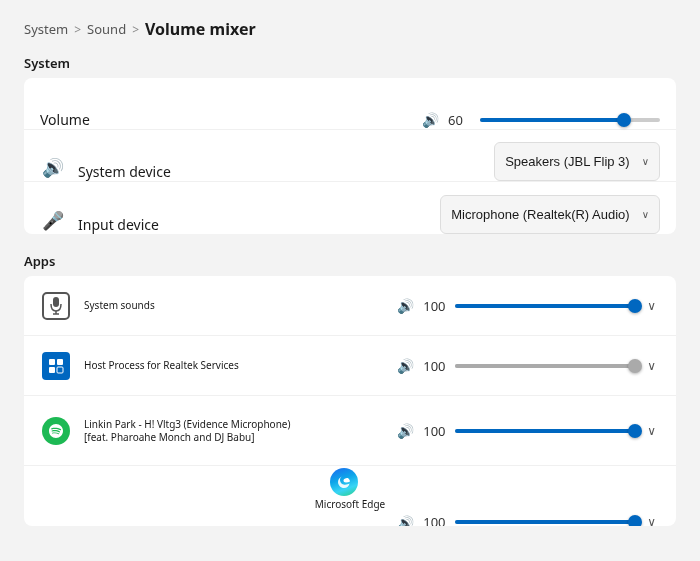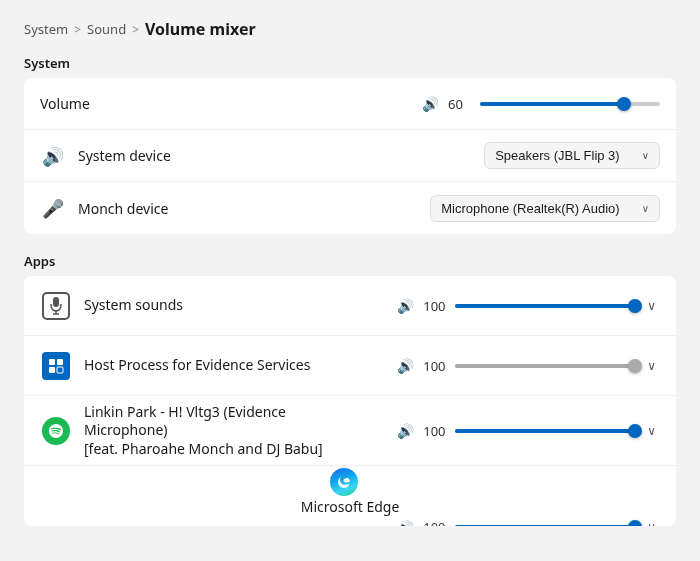--- a/index.html
+++ b/index.html
@@ -40,21 +40,21 @@
 
     .card {
       background: #fff;
       border-radius: 8px;
       overflow: hidden;
       margin-bottom: 4px;
     }
 
     .card-row {
       display: flex;
-      align-items: center;
+      align-items: flex-end;
       padding: 0 16px;
       height: 52px;
       border-bottom: 1px solid #f0f0f0;
     }
     .card-row:last-child { border-bottom: none; }
 
     .row-label {
       font-size: 14px;
       color: #1a1a1a;
       flex: 0 0 auto;
@@ -96,25 +96,25 @@
       box-shadow: 0 1px 3px rgba(0,0,0,0.3);
     }
     .slider-thumb-gray {
       background: #aaa;
     }
 
     
     .dropdown-btn {
       display: flex;
       align-items: center;
-      gap: 22px;
+      gap: 12px;
       background: #f5f5f5;
       border: 1px solid #ddd;
       border-radius: 6px;
-      padding: 5px 10px;
+      padding: 11px 10px;
       font-size: 13px;
       color: #1a1a1a;
       cursor: pointer;
       white-space: nowrap;
       margin-left: 40px;
     }
     .dropdown-chevron { font-size: 10px; color: #555; }
 
     
     .device-icon-wrap {
@@ -139,21 +139,21 @@
     .app-icon-wrap {
       width: 32px;
       height: 32px;
       display: flex;
       align-items: center;
       justify-content: center;
       margin-right: 12px;
       flex-shrink: 0;
     }
     .app-name {
-      font-size: 14px;
+      font-size: 10px;
       color: #1a1a1a;
       line-height: 1.3;
       max-width: 260px;
     }
     .app-controls {
       margin-left: auto;
       display: flex;
       align-items: center;
       gap: 8px;
     }
@@ -213,21 +213,21 @@
     <button class="dropdown-btn">
       <span>Speakers (JBL Flip 3)</span>
       <span class="dropdown-chevron">∨</span>
     </button>
   </div>
 
   <div class="card-row">
     <div class="device-icon-wrap">
       <span style="font-size:18px;">🎤</span>
     </div>
-    <span class="row-label">Monch device</span>
+    <span class="row-label">Input device</span>
     <div class="row-spacer"></div>
     <button class="dropdown-btn">
       <span>Microphone (Realtek(R) Audio)</span>
       <span class="dropdown-chevron">∨</span>
     </button>
   </div>
 
 </div>
 
 <div class="section-label" style="margin-top:18px;">Apps</div>
@@ -263,21 +263,21 @@
     <div class="app-icon-wrap">
       <div style="width:28px;height:28px;background:#0067c0;border-radius:4px;display:flex;align-items:center;justify-content:center;">
         <svg width="16" height="16" viewBox="0 0 16 16">
           <rect x="1" y="1" width="6" height="6" rx="1" fill="white"></rect>
           <rect x="9" y="1" width="6" height="6" rx="1" fill="white"></rect>
           <rect x="1" y="9" width="6" height="6" rx="1" fill="white"></rect>
           <rect x="9" y="9" width="6" height="6" rx="1" fill="#0067c0" stroke="white" stroke-width="1"></rect>
         </svg>
       </div>
     </div>
-    <span class="app-name">Host Process for Evidence Services</span>
+    <span class="app-name">Host Process for Realtek Services</span>
     <div class="app-controls">
       <span class="spk-icon">🔊</span>
       <span class="vol-value">100</span>
       <div class="slider-track">
         <div class="slider-fill" style="width:100%;background:#aaa;"></div>
         <div class="slider-thumb slider-thumb-gray" style="left: calc(100% - 7px)"></div>
       </div>
       <button class="expand-btn">
         <span>∨</span>
       </button>

